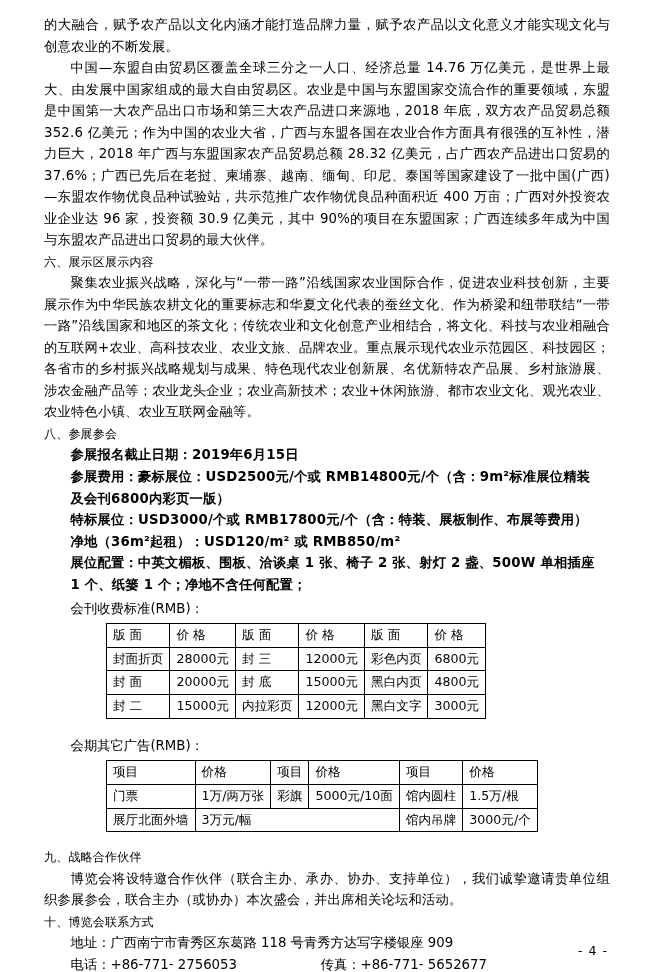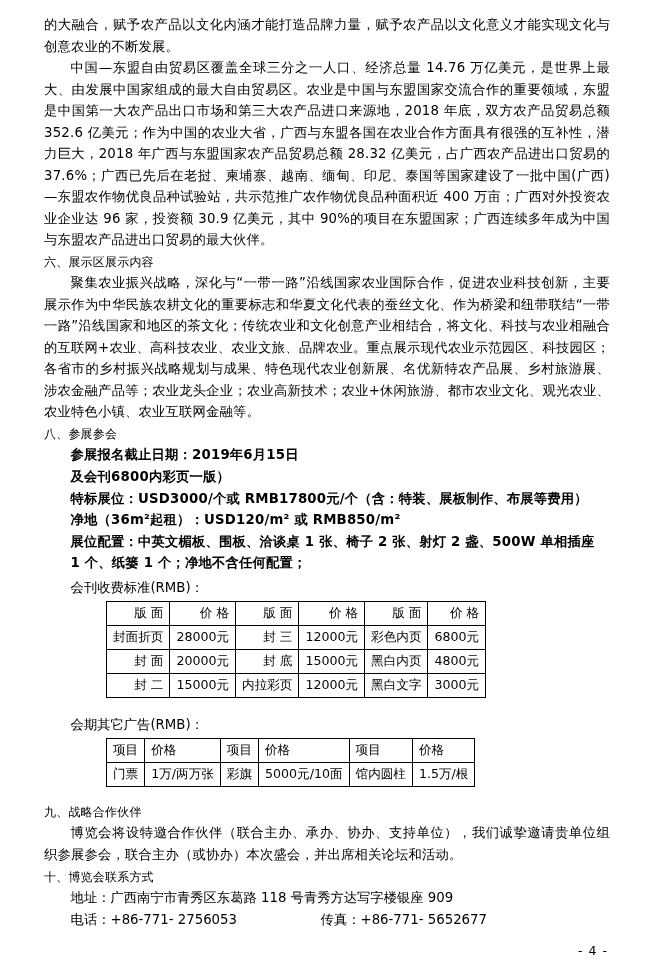--- a/index.html
+++ b/index.html
@@ -60,21 +60,21 @@
     font-size: 12.6px;
   }
   table.doc-table td {
     border: 1px solid #000;
     padding: 2px 6px;
     line-height: 1.5;
     white-space: nowrap;
     text-align: left;
   }
   table.doc-table td.ctr {
-    text-align: right;
+    text-align: left;
   }
   table.t1 td { height: 18px; }
   table.t2 td { height: 18px; }
   .contact-grid {
     padding-left: 2em;
     font-size: 13.3px;
     line-height: 1.62;
   }
   .contact-row {
     display: flex;
@@ -102,20 +102,21 @@
 
   <p class="para">的大融合，赋予农产品以文化内涵才能打造品牌力量，赋予农产品以文化意义才能实现文化与创意农业的不断发展。</p>
   <p class="para indent">中国—东盟自由贸易区覆盖全球三分之一人口、经济总量 14.76 万亿美元，是世界上最大、由发展中国家组成的最大自由贸易区。农业是中国与东盟国家交流合作的重要领域，东盟是中国第一大农产品出口市场和第三大农产品进口来源地，2018 年底，双方农产品贸易总额 352.6 亿美元；作为中国的农业大省，广西与东盟各国在农业合作方面具有很强的互补性，潜力巨大，2018 年广西与东盟国家农产品贸易总额 28.32 亿美元，占广西农产品进出口贸易的 37.6%；广西已先后在老挝、柬埔寨、越南、缅甸、印尼、泰国等国家建设了一批中国(广西)—东盟农作物优良品种试验站，共示范推广农作物优良品种面积近 400 万亩；广西对外投资农业企业达 96 家，投资额 30.9 亿美元，其中 90%的项目在东盟国家；广西连续多年成为中国与东盟农产品进出口贸易的最大伙伴。</p>
 
   <div class="section-head">六、展示区展示内容</div>
   <p class="para indent">聚集农业振兴战略，深化与“一带一路”沿线国家农业国际合作，促进农业科技创新，主要展示作为中华民族农耕文化的重要标志和华夏文化代表的蚕丝文化、作为桥梁和纽带联结“一带一路”沿线国家和地区的茶文化；传统农业和文化创意产业相结合，将文化、科技与农业相融合的互联网+农业、高科技农业、农业文旅、品牌农业。重点展示现代农业示范园区、科技园区；各省市的乡村振兴战略规划与成果、特色现代农业创新展、名优新特农产品展、乡村旅游展、涉农金融产品等；农业龙头企业；农业高新技术；农业+休闲旅游、都市农业文化、观光农业、农业特色小镇、农业互联网金融等。</p>
 
   <div class="section-head">八、参展参会</div>
   <div class="sub-block">
     <span class="sub-line">参展报名截止日期：2019年6月15日</span>
+    <span class="sub-line">参展费用：豪标展位：USD2500元/个或 RMB14800元/个（含：9m²标准展位精装</span>
     <span class="sub-line">及会刊6800内彩页一版）</span>
     <span class="sub-line">特标展位：USD3000/个或 RMB17800元/个（含：特装、展板制作、布展等费用）</span>
     <span class="sub-line">净地（36m²起租）：USD120/m² 或 RMB850/m²</span>
     <span class="sub-line">展位配置：中英文楣板、围板、洽谈桌 1 张、椅子 2 张、射灯 2 盏、500W 单相插座</span>
     <span class="sub-line">1 个、纸篓 1 个；净地不含任何配置；</span>
   </div>
 
   <div class="tbl-caption">会刊收费标准(RMB)：</div>
   <table class="doc-table t1">
     <tbody>
@@ -165,20 +166,26 @@
         <td>项目</td>
         <td>价格</td>
       </tr>
       <tr>
         <td>门票</td>
         <td>1万/两万张</td>
         <td>彩旗</td>
         <td>5000元/10面</td>
         <td>馆内圆柱</td>
         <td>1.5万/根</td>
+      </tr>
+      <tr>
+        <td>展厅北面外墙</td>
+        <td class="ctr" colspan="3">3万元/幅</td>
+        <td>馆内吊牌</td>
+        <td>3000元/个</td>
       </tr>
     </tbody>
   </table>
 
   <div class="section-head sp2">九、战略合作伙伴</div>
   <p class="para indent">博览会将设特邀合作伙伴（联合主办、承办、协办、支持单位），我们诚挚邀请贵单位组织参展参会，联合主办（或协办）本次盛会，并出席相关论坛和活动。</p>
 
   <div class="section-head">十、博览会联系方式</div>
   <div class="contact-grid">
     <div>地址：广西南宁市青秀区东葛路 118 号青秀方达写字楼银座 909</div>

